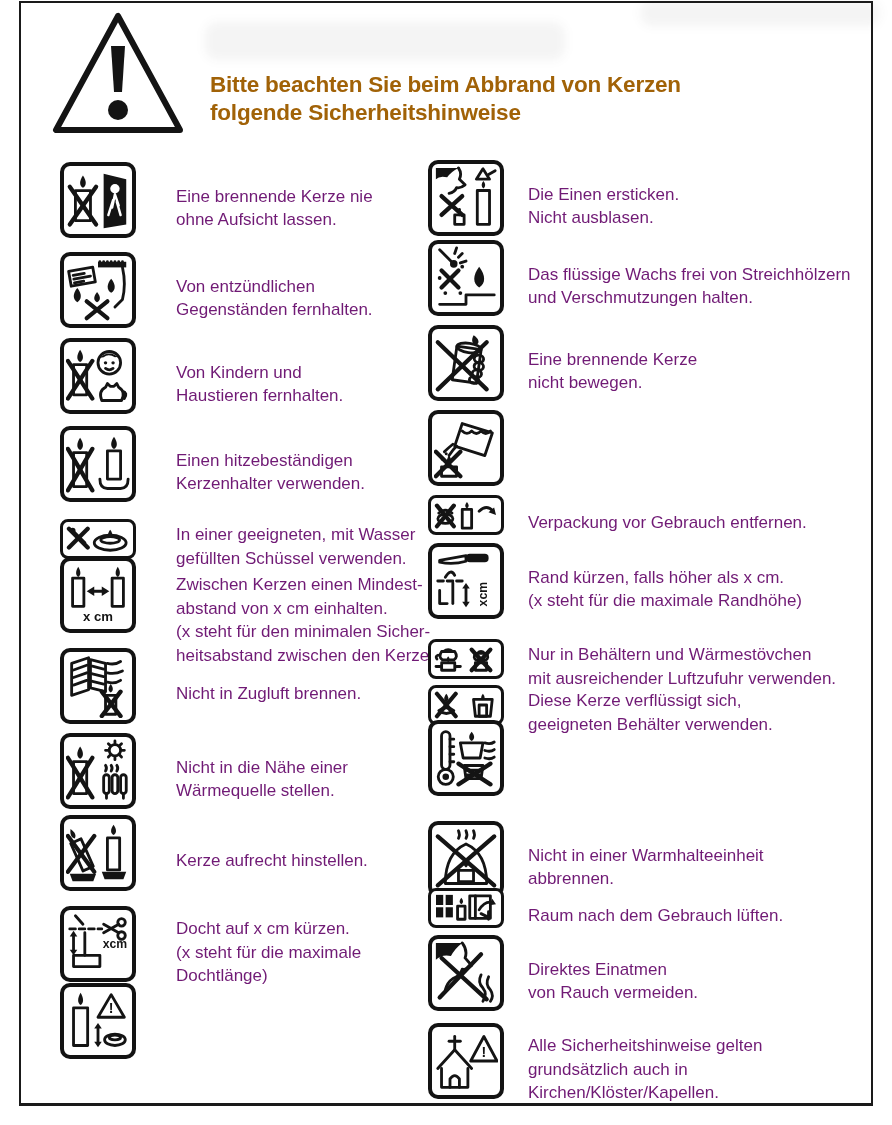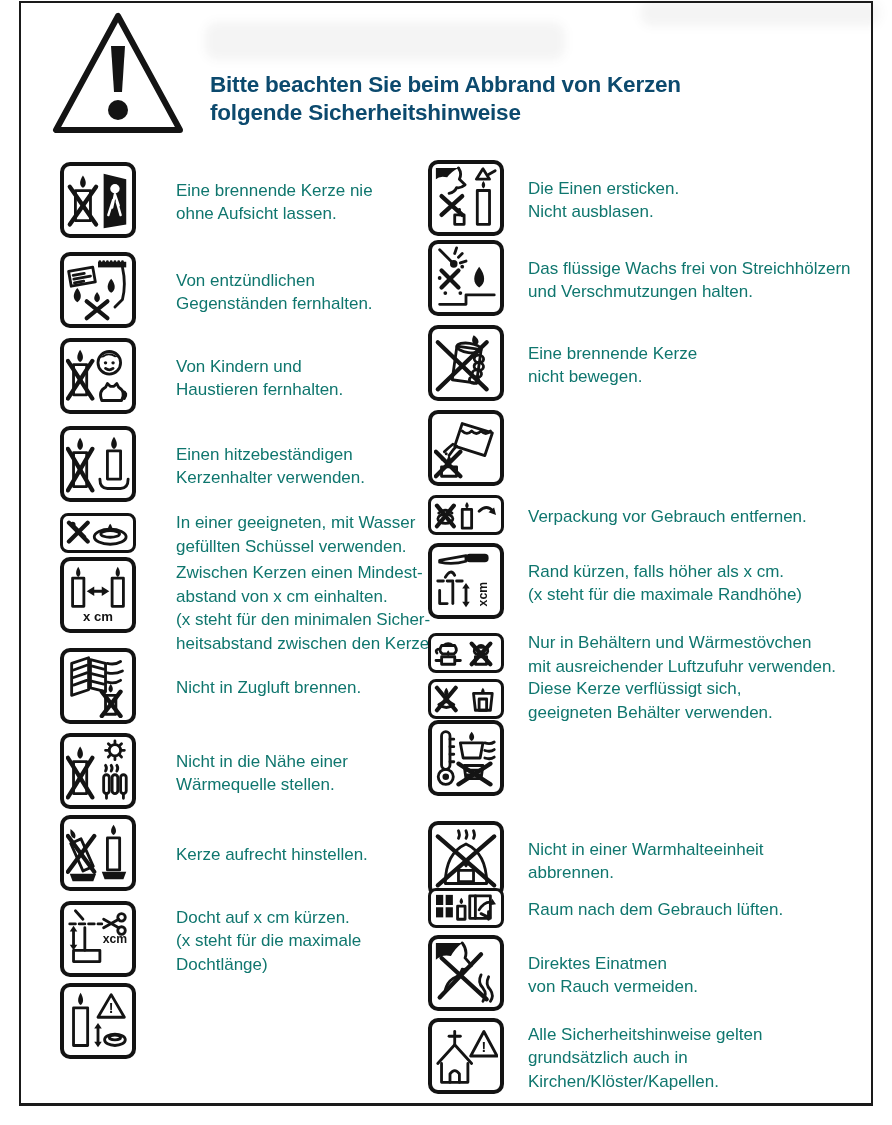--- a/index.html
+++ b/index.html
@@ -8,40 +8,40 @@
     font-family:"Liberation Sans","DejaVu Sans",sans-serif;color:#1e1e1e;
     overflow:hidden;
   }
   .frame{position:absolute;left:19px;top:1px;right:19px;bottom:19px;
     border:2px solid #1a1a1a;border-bottom-width:3px;pointer-events:none;}
   .artifact{position:absolute;background:rgba(40,40,40,0.05);filter:blur(5px);border-radius:12px;}
   
   .warn-tri{position:absolute;left:48px;top:10px;}
   .page-title{
     position:absolute;left:210px;top:56px;font-size:22.5px;font-weight:bold;
-    line-height:28px;white-space:pre-line;color:#0c4a6e;letter-spacing:-0.2px;
+    line-height:28px;white-space:pre-line;color:#a16207;letter-spacing:-0.2px;
   }
   
   .row{position:absolute;display:flex;align-items:center;}
   .row.top{align-items:flex-start;}
   .row.colL{left:60px;}
   .row.colR{left:428px;}
   .pict{
     flex:0 0 auto;width:76px;height:76px;box-sizing:border-box;
     border:4px solid #131313;border-radius:10px;background:#fff;
     display:flex;align-items:center;justify-content:center;
   }
   .pict.wide{height:40px;border-radius:8px;}
   .pict.open{border-width:3px;}
   .pict svg{display:block;}
   .colL .txt{margin-left:40px;}
   .colR .txt{margin-left:24px;}
   .txt{
-    margin-top:4px;margin-bottom:0;font-size:17px;line-height:23.5px;
-    white-space:pre-line;color:#0f766e;
+    margin-top:16px;margin-bottom:0;font-size:17px;line-height:23.5px;
+    white-space:pre-line;color:#701a75;
   }
   .ink{stroke:#141414;fill:none;stroke-width:3;stroke-linecap:round;stroke-linejoin:round;}
   .fill{fill:#141414;stroke:none;}
   .wink{stroke:#fff;fill:none;stroke-width:2.6;stroke-linecap:round;}
   .x{stroke:#141414;stroke-width:4.5;stroke-linecap:round;}
   .svgtxt{font-family:"Liberation Sans",sans-serif;font-weight:bold;fill:#141414;}
 </style>
 </head>
 <body>
 

